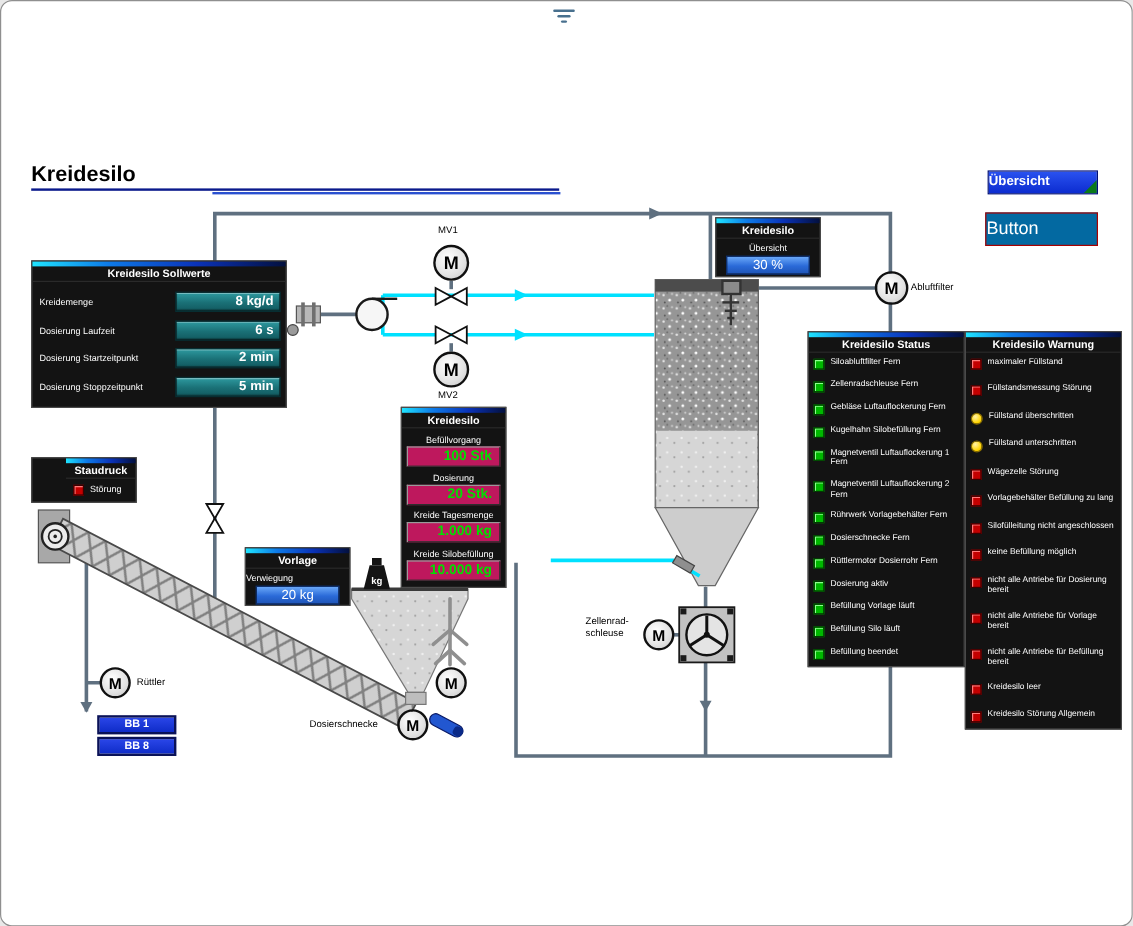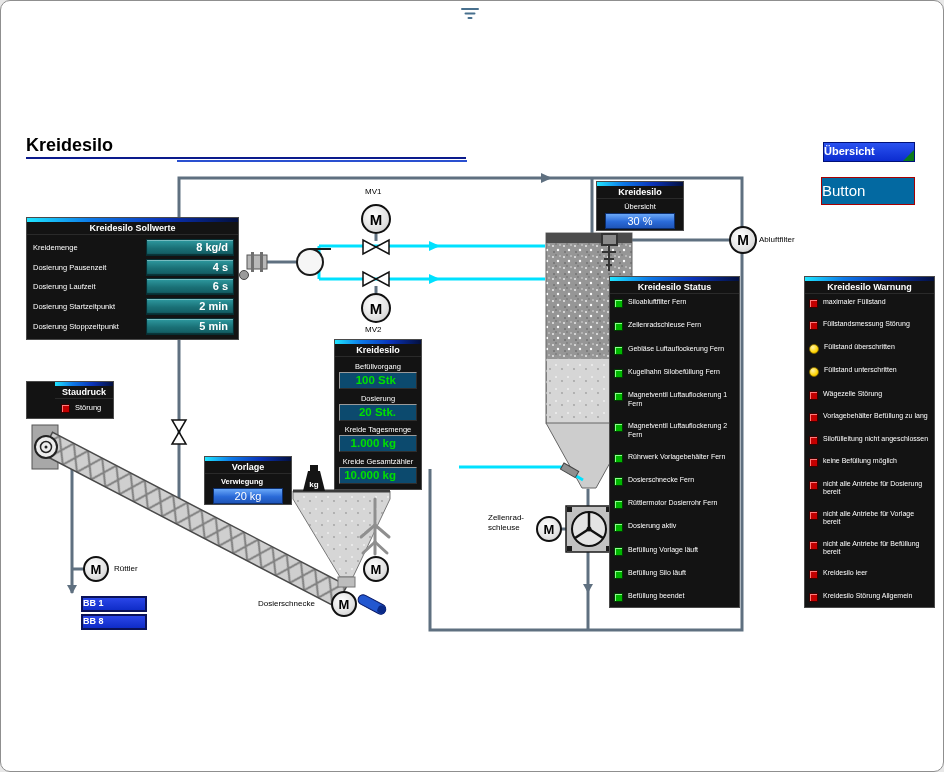--- a/index.html
+++ b/index.html
@@ -28,30 +28,30 @@
            height:calc(100% - 17px); padding:1px 4px 1px 6px; }
   .srow { display:flex; align-items:center; justify-content:space-between; }
   .slabel { color:#fff; font-size:7.5px; }
   .val-teal { width:88px; height:17px; background:linear-gradient(180deg,#2e9aa0,#1a7076 55%,#125a60);
               border:1px solid #072e32; box-shadow:inset 0 1px 0 rgba(255,255,255,.35), inset 0 -1px 1px rgba(0,0,0,.45);
               color:#fff; font-weight:bold; font-size:11px; text-align:right; padding-right:5px; line-height:15px; }
 
   .cgroups { display:flex; flex-direction:column; justify-content:space-evenly; height:calc(100% - 17px); }
   .cgroup { text-align:center; }
   .clabel { color:#fff; font-size:7.5px; margin-bottom:1px; }
-  .val-green { width:78px; height:17px; margin:0 auto; background:#0c4a6e;
+  .val-green { width:78px; height:17px; margin:0 auto; background:#be185d;
                border:1px solid; border-color:#9a9a9a #2e2e2e #2e2e2e #9a9a9a;
-               color:#00e000; font-weight:bold; font-size:11.5px; text-align:right; padding-right:20px; line-height:15px; }
+               color:#00e000; font-weight:bold; font-size:11.5px; text-align:right; padding-right:6px; line-height:15px; }
 
   .val-blue { width:70px; height:16px; margin:2px auto 0;
               background:linear-gradient(180deg,#6aa8f8,#2a6ad8 55%,#1f55b8); border:1px solid #0c2f70;
               color:#fff; font-weight:normal; font-size:11px; text-align:center; line-height:14px; }
   .plabel { color:#fff; font-size:7.5px; margin-top:3px; }
   .plabel.center { text-align:center; }
-  .plabel.left { padding-left:16px;font-weight:bold; }
+  .plabel.left { padding-left:0; }
 
   .ledcol { display:flex; flex-direction:column; justify-content:space-between;
             height:calc(100% - 17px); padding:4px 3px 5px 4px; }
   .ledrow { display:flex; gap:5px; align-items:flex-start; }
   .ledtext { color:#fff; font-size:7px; line-height:1.25; }
   .led { width:9px; height:9px; flex:0 0 auto; margin-top:1px; border:1px solid #033; }
   .led[data-color="green"]  { background:#00b800; border-color:#023a02; box-shadow:inset 1px 1px 0 #8dff8d; }
   .led[data-color="red"]    { background:#c40000; border-color:#3c0000; box-shadow:inset 1px 1px 0 #ff7a7a; }
   .led[data-color="yellow"] { width:10px; height:10px; border-radius:50%;
                               background:radial-gradient(circle at 35% 30%,#fff2a8,#ffd400 65%,#c8a000);
@@ -65,21 +65,21 @@
 
   
   .btn { position:absolute; z-index:7; color:#fff; font-weight:bold; cursor:pointer; }
   .btn-overview { left:822px; top:141px; width:92px; height:20px; font-size:11px; line-height:17px;
                   background:linear-gradient(180deg,#2a52f0,#0c2cd0); border:1px solid #001078; overflow:hidden; }
   .btn-overview .corner { position:absolute; right:0; bottom:0; width:0; height:0;
                   border-left:11px solid transparent; border-bottom:11px solid #0a7a1a; }
   .btn-red { left:820px; top:176px; width:94px; height:28px; font-size:15px; font-weight:normal;
              line-height:26px; background:#0369a1; border:1px solid #a80000; }
   .bb { position:absolute; z-index:6; width:66px; height:16px; color:#fff; font-size:9px; font-weight:bold;
-        text-align:left; line-height:11px; background:linear-gradient(180deg,#2a46e8,#0f2cc8);
+        text-align:center; line-height:11px; background:linear-gradient(180deg,#2a46e8,#0f2cc8);
         border:2px solid #0a1258; cursor:pointer; }
 
   
   .top-icon { position:absolute; left:458px; top:5px; z-index:6; }
 </style>
 </head>
 <body>
 
 <div class="stage">
 
@@ -245,24 +245,20 @@
     <div class="hdr">
         <div class="hdr-grad"></div>
       <span class="hdr-title">Kreidesilo Sollwerte</span>
       </div>
     <div class="srows">
       <div class="srow">
           <span class="slabel">Kreidemenge</span>
           <span class="val-teal">8 kg/d</span>
         </div>
       <div class="srow">
-          <span class="slabel">Dosierung Pausenzeit</span>
-          <span class="val-teal">4 s</span>
-        </div>
-      <div class="srow">
           <span class="slabel">Dosierung Laufzeit</span>
           <span class="val-teal">6 s</span>
         </div>
       <div class="srow">
           <span class="slabel">Dosierung Startzeitpunkt</span>
           <span class="val-teal">2 min</span>
         </div>
       <div class="srow">
           <span class="slabel">Dosierung Stoppzeitpunkt</span>
           <span class="val-teal">5 min</span>
@@ -302,36 +298,36 @@
         </div>
       <div class="cgroup">
           <div class="clabel">Dosierung</div>
           <div class="val-green">20 Stk.</div>
         </div>
       <div class="cgroup">
           <div class="clabel">Kreide Tagesmenge</div>
           <div class="val-green">1.000 kg</div>
         </div>
       <div class="cgroup">
-          <div class="clabel">Kreide Gesamtzähler</div>
+          <div class="clabel">Kreide Silobefüllung</div>
           <div class="val-green">10.000 kg</div>
         </div>
     </div>
   </div>
 
   <div class="panel" style="left:203px; top:455px; width:88px; height:49px;">
     <div class="hdr">
         <div class="hdr-grad"></div>
       <span class="hdr-title">Vorlage</span>
       </div>
     <div class="plabel left">Verwiegung</div>
     <div class="val-blue">20 kg</div>
   </div>
 
-  <div class="panel" style="left:608px; top:275px; width:131px; height:332px;">
+  <div class="panel" style="left:672px; top:275px; width:131px; height:280px;">
     <div class="hdr">
         <div class="hdr-grad"></div>
       <span class="hdr-title">Kreidesilo Status</span>
       </div>
     <div class="ledcol">
       <div class="ledrow">
           <span class="led" data-color="green"></span>
           <span class="ledtext">Siloabluftfilter Fern</span>
         </div>
       <div class="ledrow">

